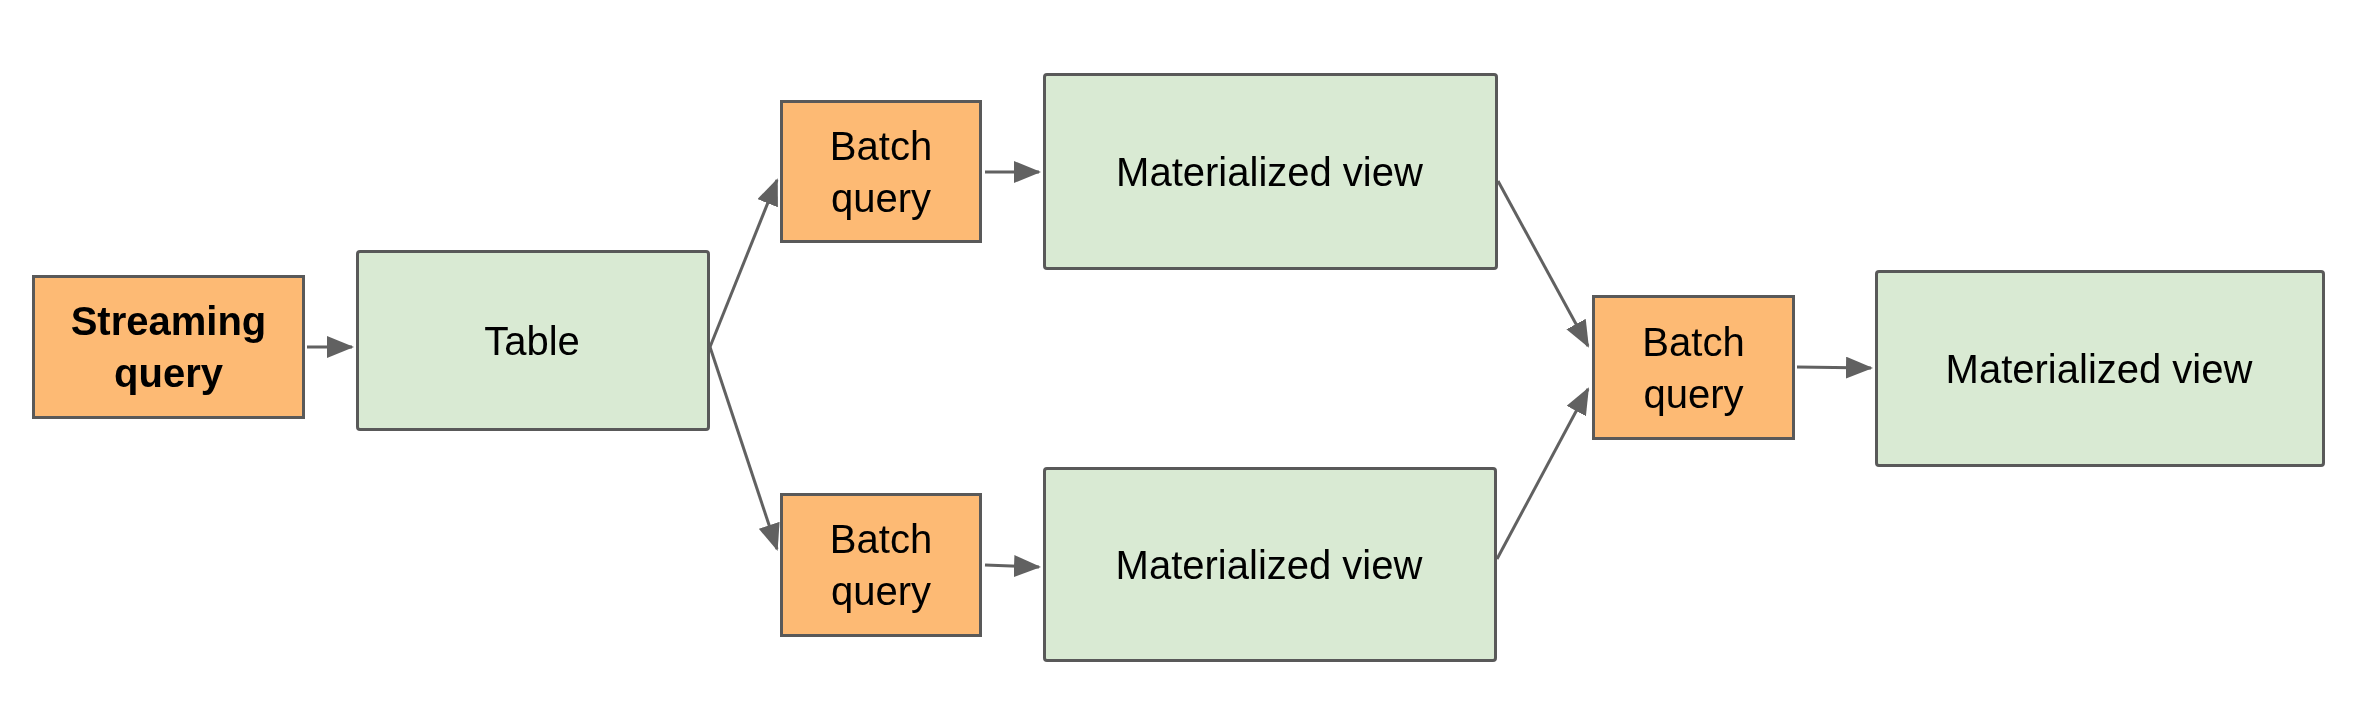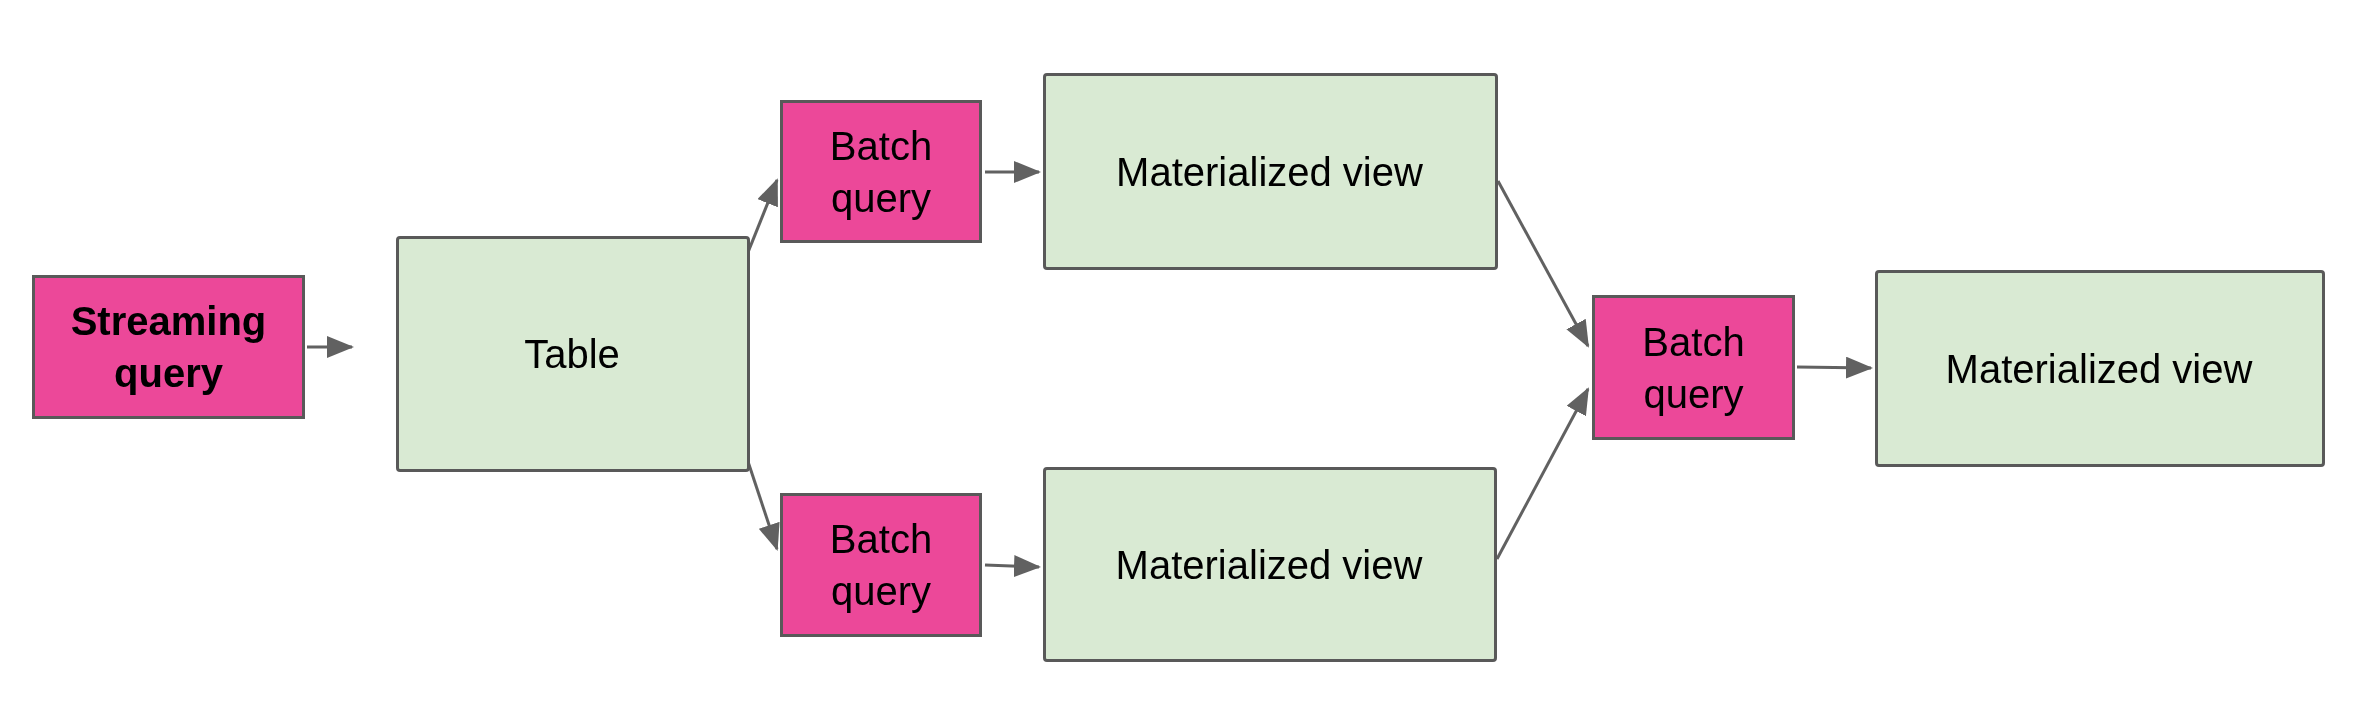--- a/index.html
+++ b/index.html
@@ -28,32 +28,32 @@
     align-items: center;
     justify-content: center;
     text-align: center;
     font-size: 40px;
     line-height: 1.3;
     color: #000000;
     border: 3px solid #595959;
     padding: 0 14px;
   }
   .node-query {
-    background: #ec4899;
+    background: #fdba74;
     border-radius: 0;
     align-items: center;
   }
   .node-view {
     background: #d9ead3;
     border-radius: 4px;
     padding-left: 12px;
   }
   
   .pos-streaming   { left: 32px;   top: 275px; width: 273px; height: 144px; font-weight: bold; }
-  .pos-table       { left: 356px;  top: 236px; width: 354px; height: 236px; margin-left: 40px; }
+  .pos-table       { left: 356px;  top: 250px; width: 354px; height: 181px; }
   .pos-bq-top      { left: 780px;  top: 100px; width: 202px; height: 143px; }
   .pos-mv-top      { left: 1043px; top: 73px;  width: 455px; height: 197px; }
   .pos-bq-bottom   { left: 780px;  top: 493px; width: 202px; height: 144px; }
   .pos-mv-bottom   { left: 1043px; top: 467px; width: 454px; height: 195px; }
   .pos-bq-final    { left: 1592px; top: 295px; width: 203px; height: 145px; }
   .pos-mv-final    { left: 1875px; top: 270px; width: 450px; height: 197px; }
 </style>
 </head>
 <body>
 

